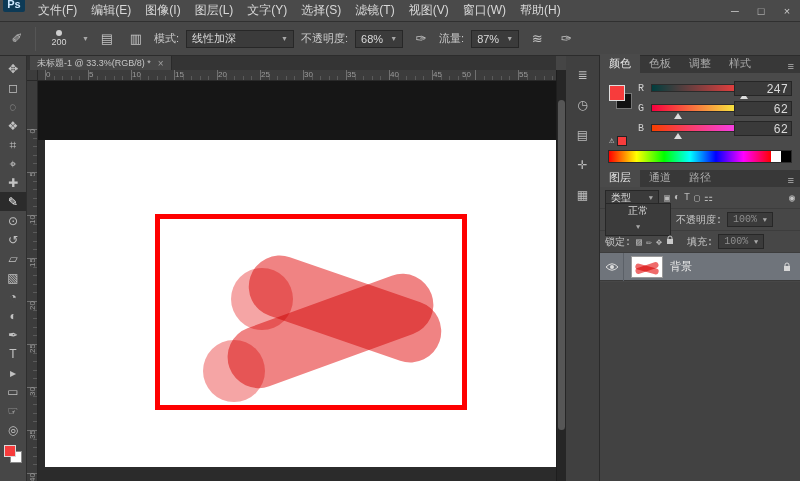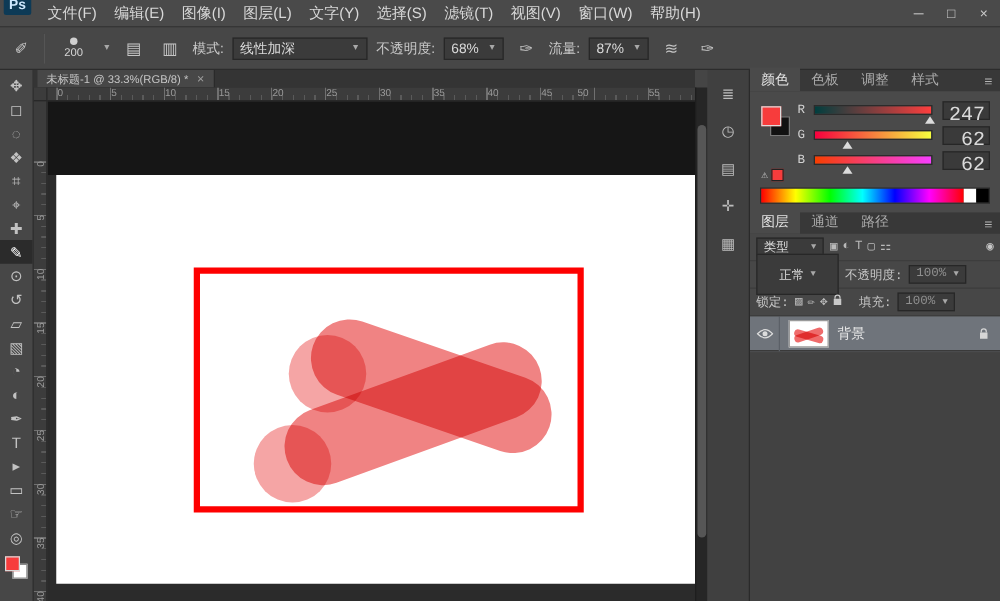--- a/index.html
+++ b/index.html
@@ -81,22 +81,22 @@
   .pmenu{margin-left:auto;padding:0 6px;font-size:11px;color:#b5b5b5;}
   
   .colorpanel{top:56px;height:114px;}
   .cp-body{position:relative;height:97px;}
   .cp-bgswatch{position:absolute;left:16px;top:20px;width:16px;height:16px;background:#111111;border:1px solid #777;}
   .cp-fgswatch{position:absolute;left:9px;top:12px;width:16px;height:16px;background:#f73c3c;border:1px solid #dddddd;z-index:2;}
   .ch{position:absolute;left:38px;right:8px;height:18px;}
   .ch-label{position:absolute;left:0;top:2px;font-size:10px;color:#d2d2d2;}
   .ch-track{position:absolute;left:13px;right:46px;top:3px;height:8px;border:1px solid #2b2b2b;}
   .ch-thumb{position:absolute;top:8px;width:0;height:0;border-left:4px solid transparent;border-right:4px solid transparent;border-bottom:6px solid #dcdcdc;}
-  .ch-val{position:absolute;right:0;top:0;width:38px;height:15px;background:#3a3a3a;border:1px solid #262626;
-    font-size:16px;color:#dadada;text-align:right;padding:1px 3px 0 0;}
+  .ch-val{position:absolute;right:0;top:0;width:58px;height:15px;background:#3a3a3a;border:1px solid #262626;
+    font-size:12px;color:#dadada;text-align:right;padding:1px 3px 0 0;}
   .tr-r{background:linear-gradient(to right,rgb(0,62,62),rgb(255,62,62));}
   .tr-g{background:linear-gradient(to right,rgb(247,0,62),rgb(247,255,62));}
   .tr-b{background:linear-gradient(to right,rgb(247,62,0),rgb(247,62,255));}
   .gamut{position:absolute;left:9px;top:62px;display:flex;align-items:center;gap:3px;font-size:9px;color:#cccccc;}
   .gamut-swatch{width:10px;height:10px;background:#f73c3c;border:1px solid #222;}
   .spectrum{position:absolute;left:8px;right:8px;bottom:7px;height:13px;display:flex;border:1px solid #2b2b2b;}
   .spec-grad{flex:1;background:linear-gradient(to right,#ff0000,#ffff00 17%,#00ff00 34%,#00ffff 50%,#0000ff 66%,#ff00ff 83%,#ff0000);}
   .spec-w{width:10px;background:#ffffff;}
   .spec-k{width:10px;background:#000000;}
   
@@ -309,21 +309,21 @@
     <div class="lp-icons">
       <span>▣</span>
       <span>◐</span>
       <span>T</span>
       <span>▢</span>
       <span>⚏</span>
     </div>
     <span style="margin-left:auto">◉</span>
   </div>
   <div class="lp-row">
-    <div class="field" style="height:33px;width:66px;justify-content:center;font-size:10px;">
+    <div class="field" style="height:33px;width:66px;justify-content:flex-start;font-size:10px;flex-direction:column;">
       <span>正常</span>
       <span class="arrow">▼</span>
     </div>
     <span>不透明度:</span>
     <div class="field disabledval" style="height:15px;width:46px;justify-content:space-between;font-size:10px;">
       <span class="disabledval">100%</span>
       <span class="arrow">▼</span>
     </div>
   </div>
   <div class="lp-row">

